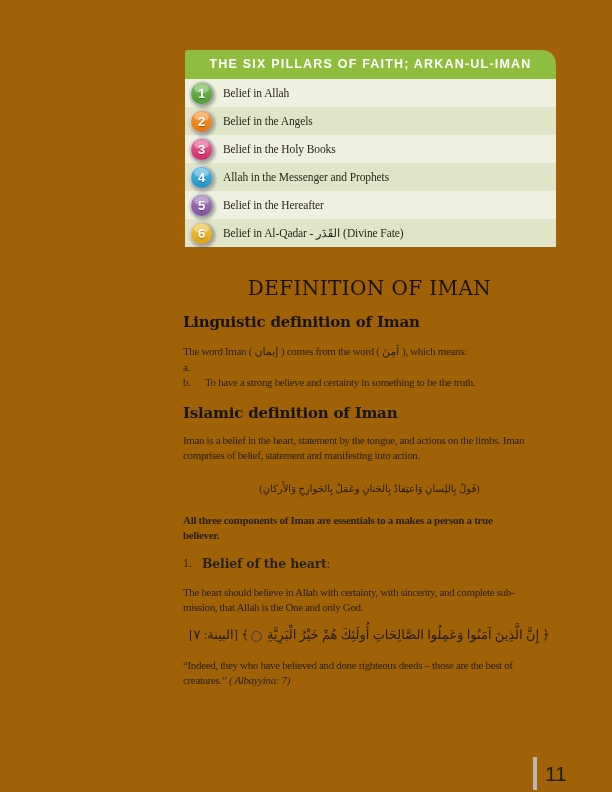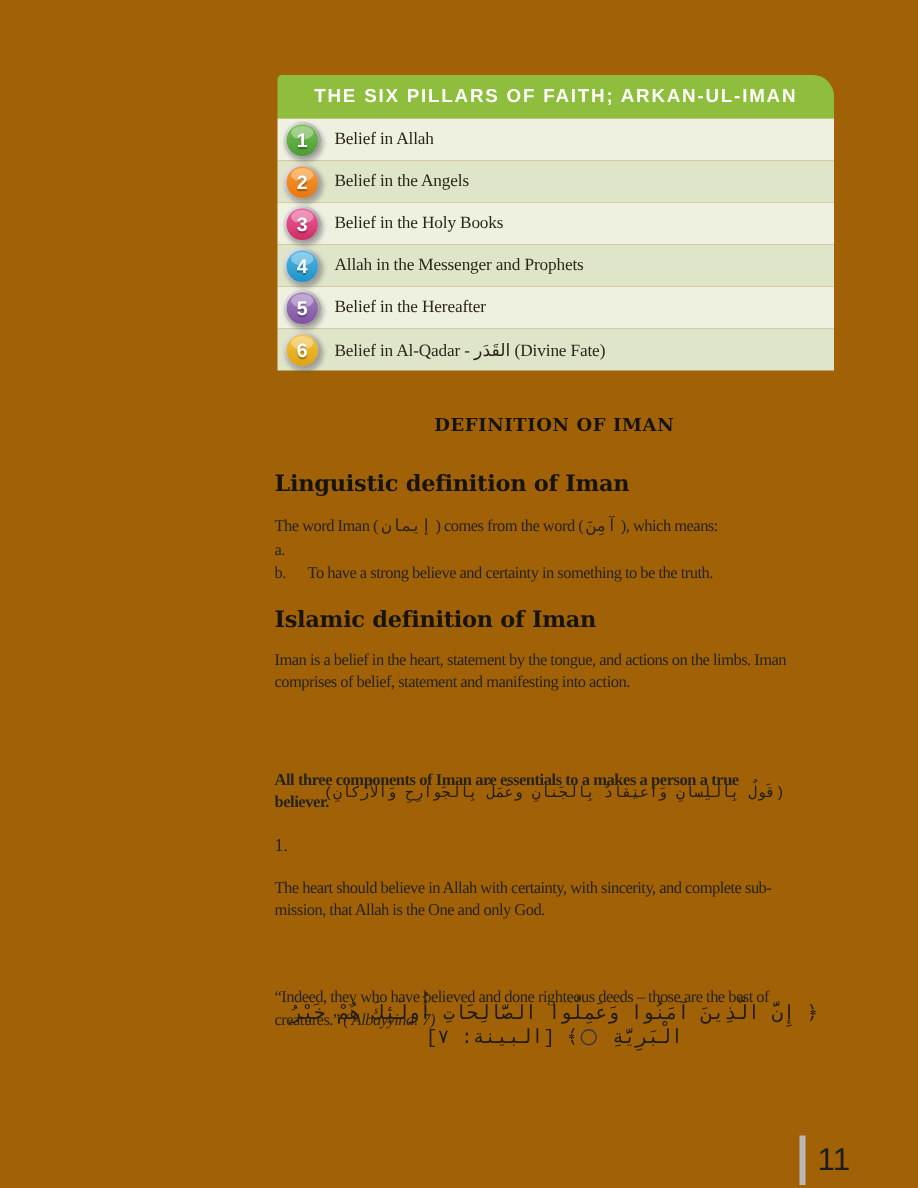--- a/index.html
+++ b/index.html
@@ -43,36 +43,36 @@
 
   
   .content { position:absolute; left:183px; top:0; width:373px; height:792px; }
   .content > div { position:absolute; left:0; }
   .body-text {
     width:347px; font-size:11px; letter-spacing:-0.35px; line-height:14.5px;
     color:#272318;
   }
   .def-title {
     top:276px; width:100%; text-align:center;
-    font-family:"DejaVu Serif", serif; font-weight:bold; font-size:12px;
+    font-family:"DejaVu Serif", serif; font-weight:normal; font-size:20px;
     letter-spacing:0.4px; color:#17140e;
   }
   .sub-head {
     font-family:"DejaVu Serif", serif; font-weight:bold; font-size:15px;
     letter-spacing:-0.2px; color:#17140e;
   }
   .ling-head { top:313px; }
   .ling-intro { top:344px; }
   .ling-list { top:360px; width:347px; }
   .ling-item { display:flex; }
   .ling-marker { flex:0 0 22px; }
   .isl-head { top:404px; }
   .isl-body { top:433px; }
   .arabic {
-    font-family:Liberation Mono, monospace; direction:rtl; unicode-bidi:isolate;margin-top:40px;
+    font-family:Liberation Serif, serif; direction:rtl; unicode-bidi:isolate;
   }
   .isl-arabic { top:483px; width:100%; text-align:center; font-size:10px; letter-spacing:0; color:#201c12; }
   .isl-emph { top:513px; font-weight:bold; letter-spacing:-0.3px; }
   .heart-head { top:556px; width:347px; display:flex; font-size:12px; }
   .heart-num { flex:0 0 19px; }
   .heart-title { font-family:"DejaVu Serif", serif; font-weight:bold; font-size:12.5px; letter-spacing:-0.2px; }
   .heart-body { top:585px; }
   .verse { top:627px; width:100%; text-align:center; font-size:13px; letter-spacing:0; color:#201c12; }
   .ayah-marker {
     display:inline-block; width:9px; height:9px; border:1px solid #3a3a3a;
@@ -168,20 +168,21 @@
     <div class="sub-head isl-head">Islamic definition of Iman</div>
 
     <div class="body-text isl-body"> Iman is a belief in the heart, statement by the tongue, and actions on the limbs. Iman comprises of belief, statement and manifesting into action.</div>
 
     <div class="arabic isl-arabic">(قَولٌ بِاللِسانِ وَاعتِقادٌ بِالجَنانِ وعَمَلٌ بِالجَوارِحِ وَالأَركانِ)</div>
 
     <div class="body-text isl-emph">All three components of Iman are essentials to a makes a person a true believer.</div>
 
     <div class="heart-head">
       <span class="heart-num">1.</span>
+      <span><span class="heart-title">Belief of the heart</span><span>:</span></span>
     </div>
 
     <div class="body-text heart-body">The heart should believe in Allah with certainty, with sincerity, and complete sub-mission, that Allah is the One and only God.</div>
 
     <div class="arabic verse">
       <span>﴿ إِنَّ الَّذِينَ آمَنُوا وَعَمِلُوا الصَّالِحَاتِ أُولَئِكَ هُمْ خَيْرُ الْبَرِيَّةِ </span><span class="ayah-marker"></span><span>﴾ [البينة: ٧]</span>
     </div>
 
     <div class="body-text quote">
       <span>“Indeed, they who have believed and done righteous deeds – those are the best of creatures.” </span><span class="quote-ref">( Albayyina: 7)</span>

